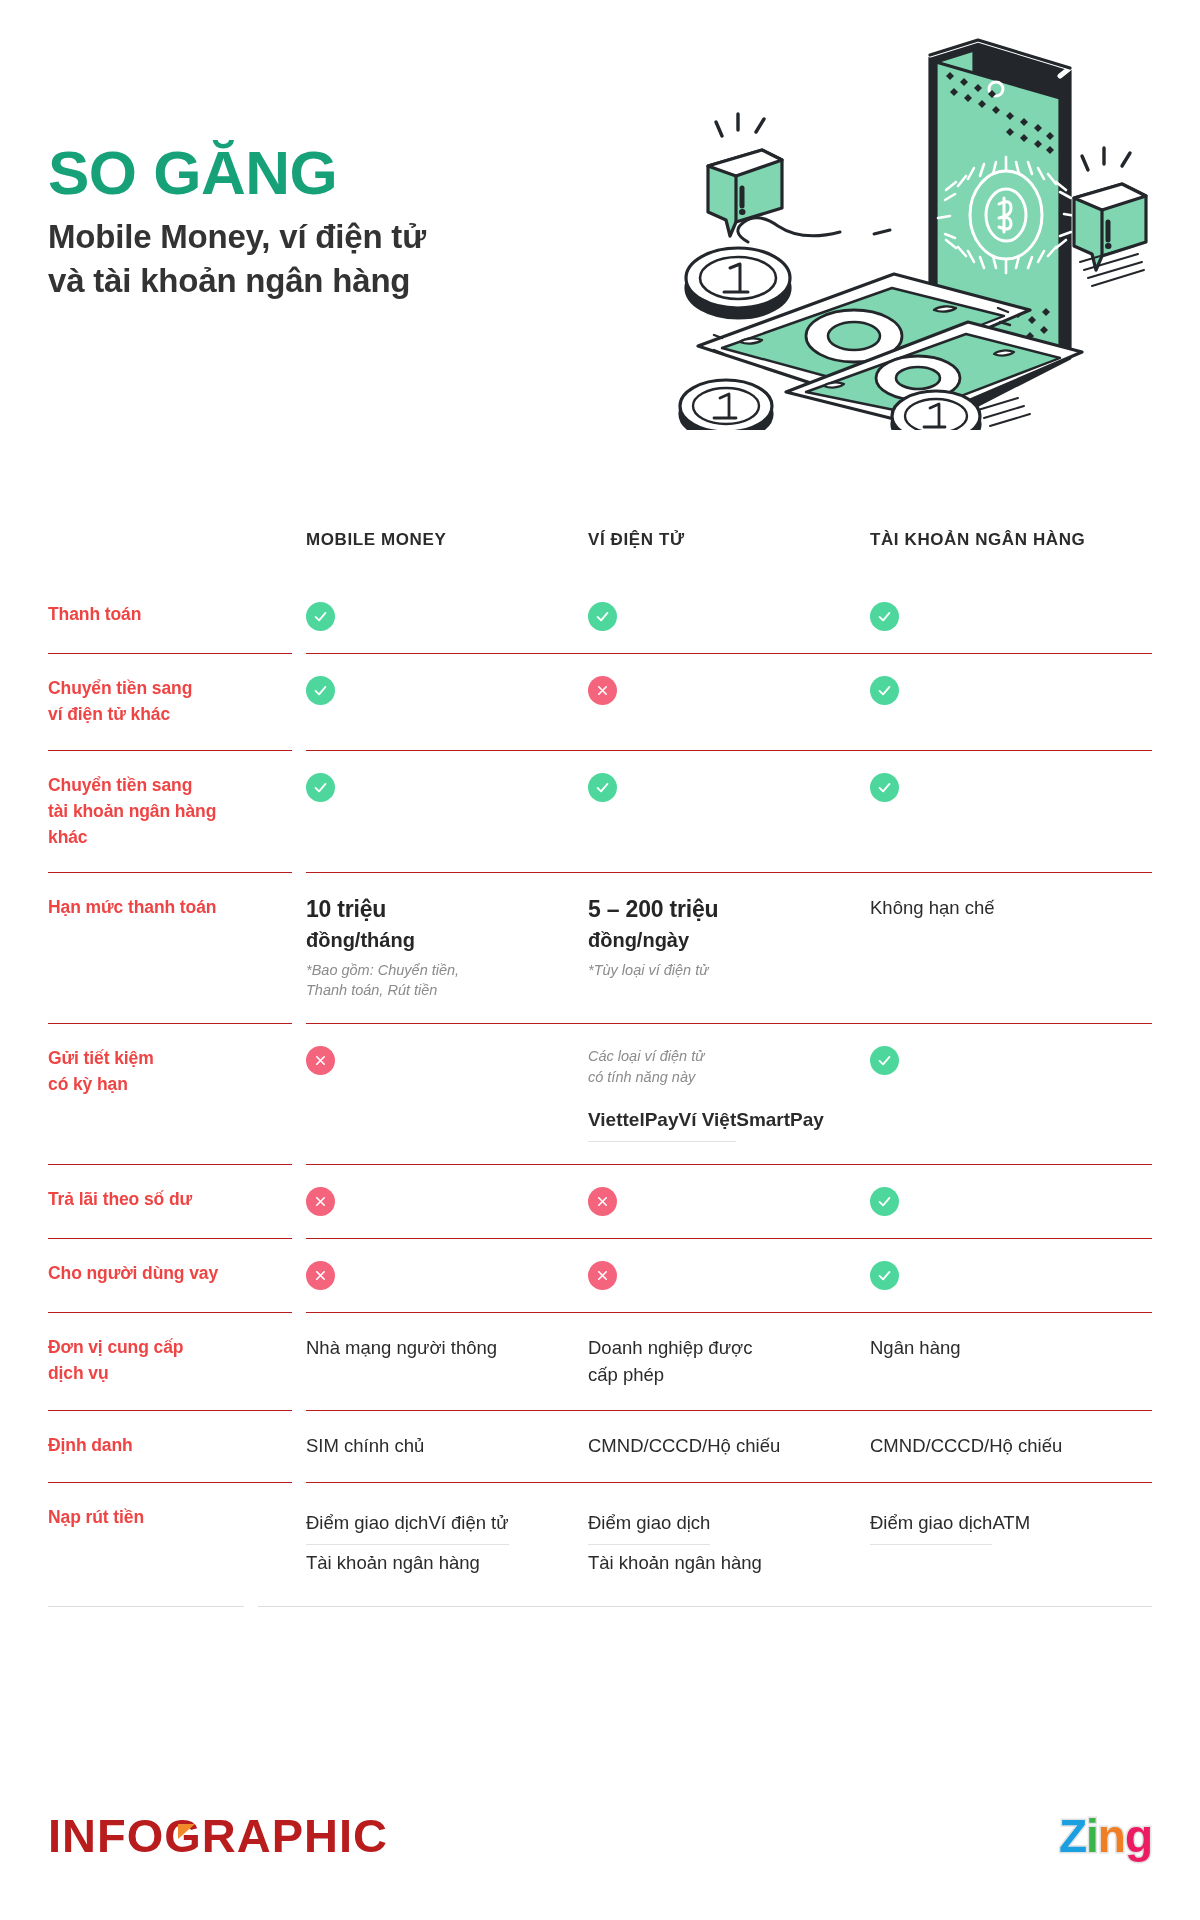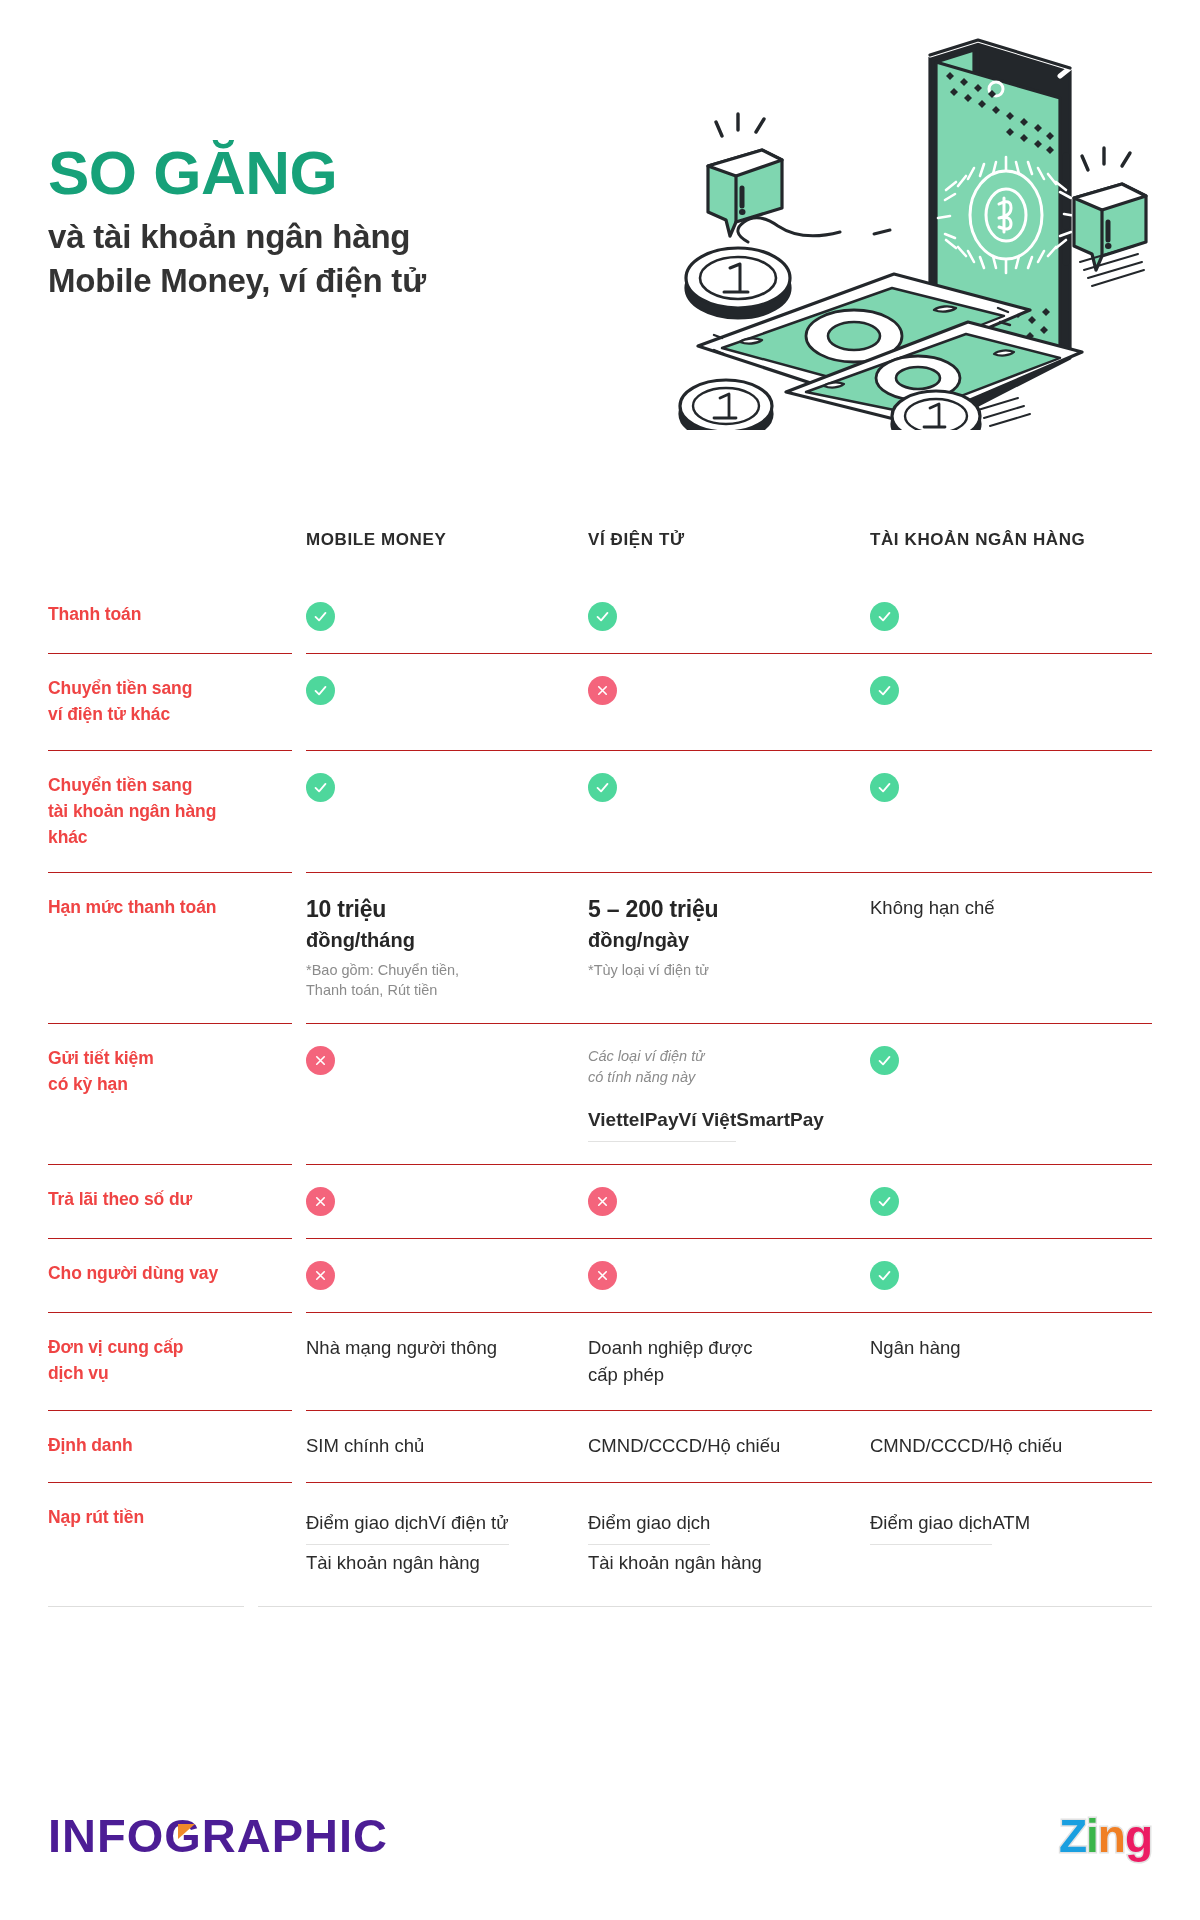--- a/index.html
+++ b/index.html
@@ -140,20 +140,21 @@
   }
   .cell-unit {
     font-size: 20px;
     font-weight: bold;
     color: #262626;
     line-height: 1.3;
     margin-top: 2px;
   }
   .cell-note {
     font-size: 14.5px;
+    font-style: italic;
     color: #8b8b8b;
     line-height: 1.42;
     margin-top: 7px;
   }
   .cell-plainwrap { font-size: 18.5px; color: #2b2b2b; line-height: 1.45; }
 
   
   .stack { margin: 0; padding: 0; list-style: none; }
   .stack li {
     font-size: 18.5px;
@@ -203,21 +204,21 @@
     top: 38px;
     display: flex;
     align-items: center;
     justify-content: space-between;
   }
   .infographic-word {
     display: flex;
     align-items: center;
     font-size: 47px;
     font-weight: bold;
-    color: #4c1d95;
+    color: #b91c1c;
     letter-spacing: 1px;
   }
   .ig-g { position: relative; display: inline-block; }
   .ig-wedge {
     position: absolute;
     left: 14px;
     top: 16px;
     width: 0; height: 0;
     border-left: 17px solid #f08a2b;
     border-bottom: 15px solid transparent;
@@ -238,22 +239,22 @@
 </head>
 <body>
 
 <div class="page">
 
   <div class="header">
 
     <div class="title-block">
       <div class="title-main">SO GĂNG</div>
       <div class="title-sub">
+        <div>Mobile Money, ví điện tử</div>
         <div>và tài khoản ngân hàng</div>
-        <div>Mobile Money, ví điện tử</div>
       </div>
     </div>
 
     <div class="illustration">
       <svg viewBox="0 0 500 420" xmlns="http://www.w3.org/2000/svg">
         <g stroke="#23272b" stroke-width="3.2" stroke-linejoin="round" stroke-linecap="round" fill="none">
 
           <path d="M300 30 L392 58 L392 348 L300 395 Z" fill="#23272b" stroke="#23272b"></path>
 
           <path d="M252 45 L300 30 L300 395 L252 376 Z" fill="#23272b" stroke="#23272b"></path>

